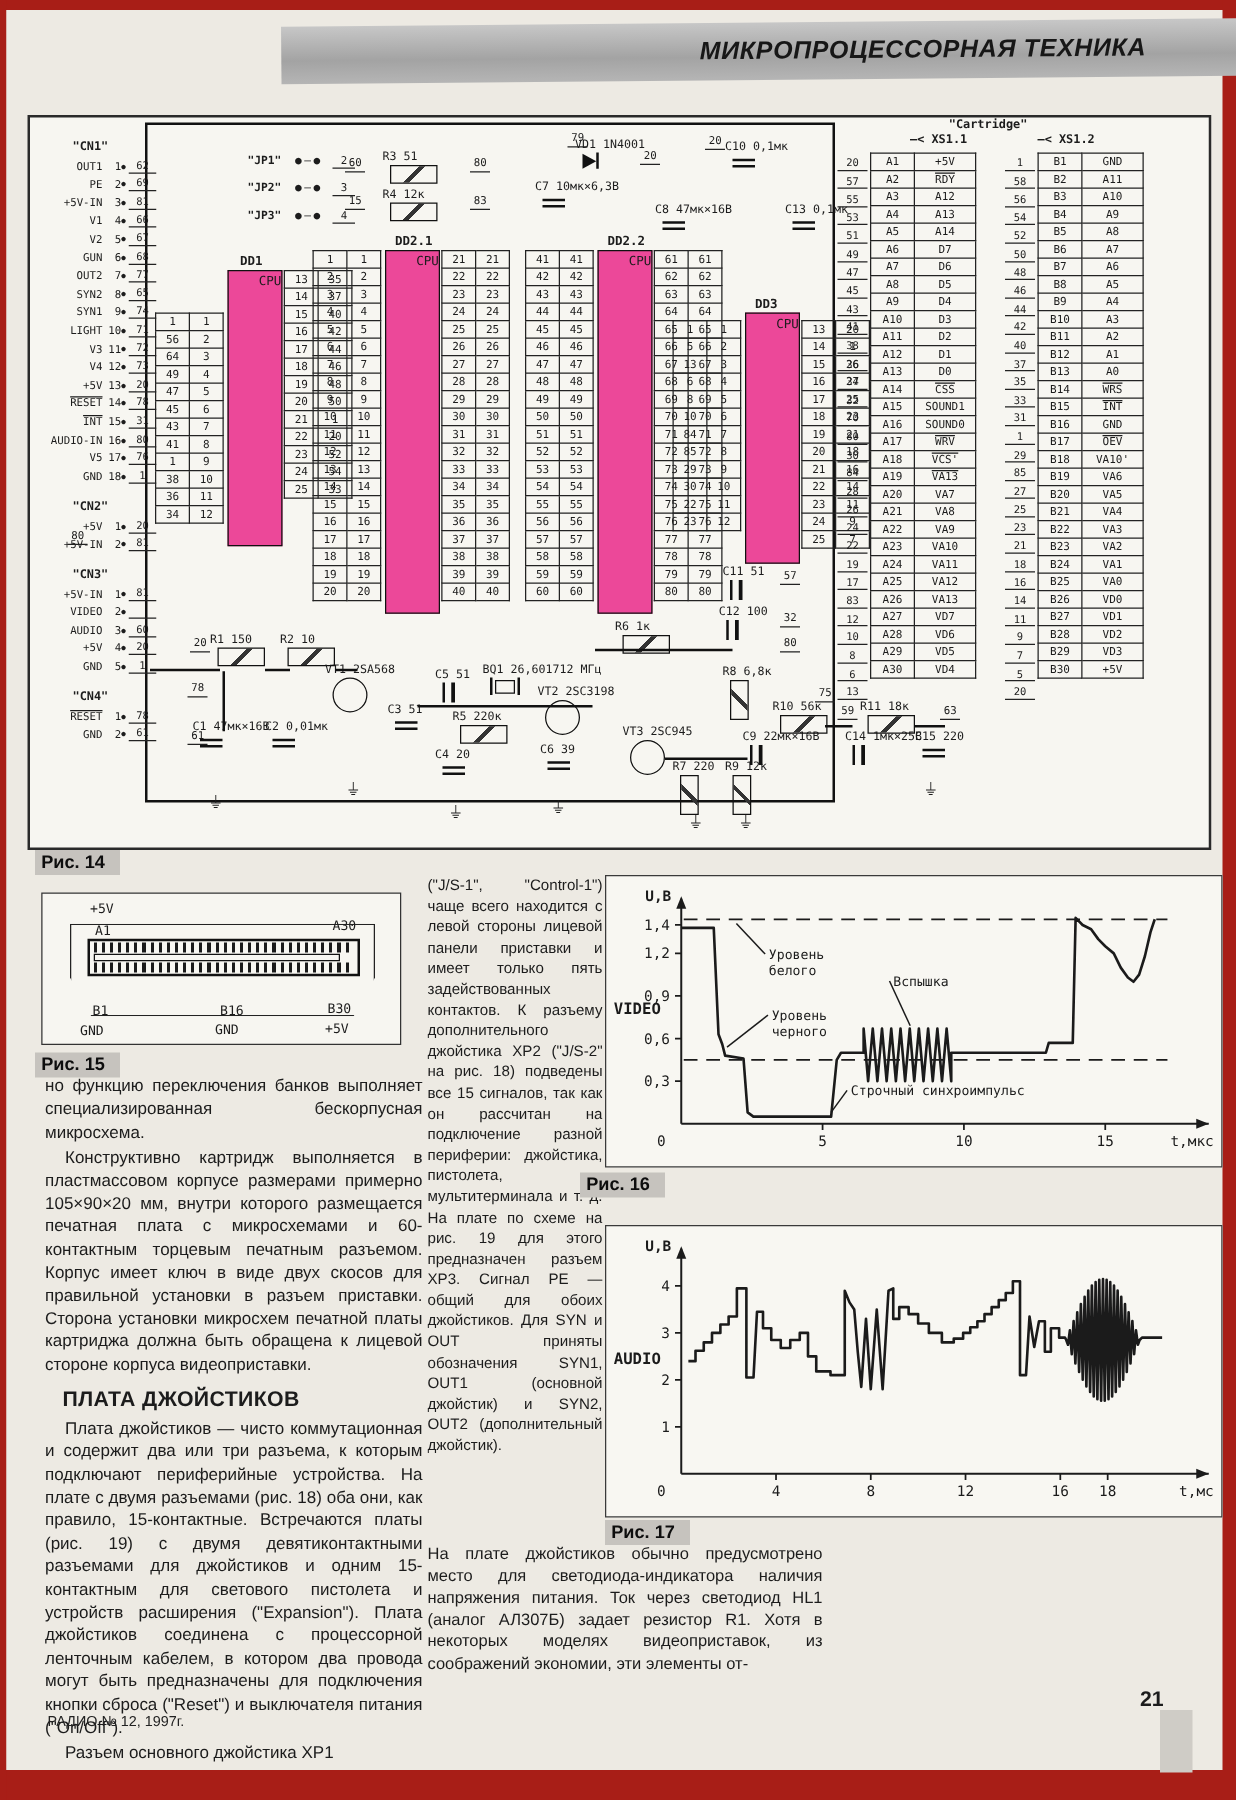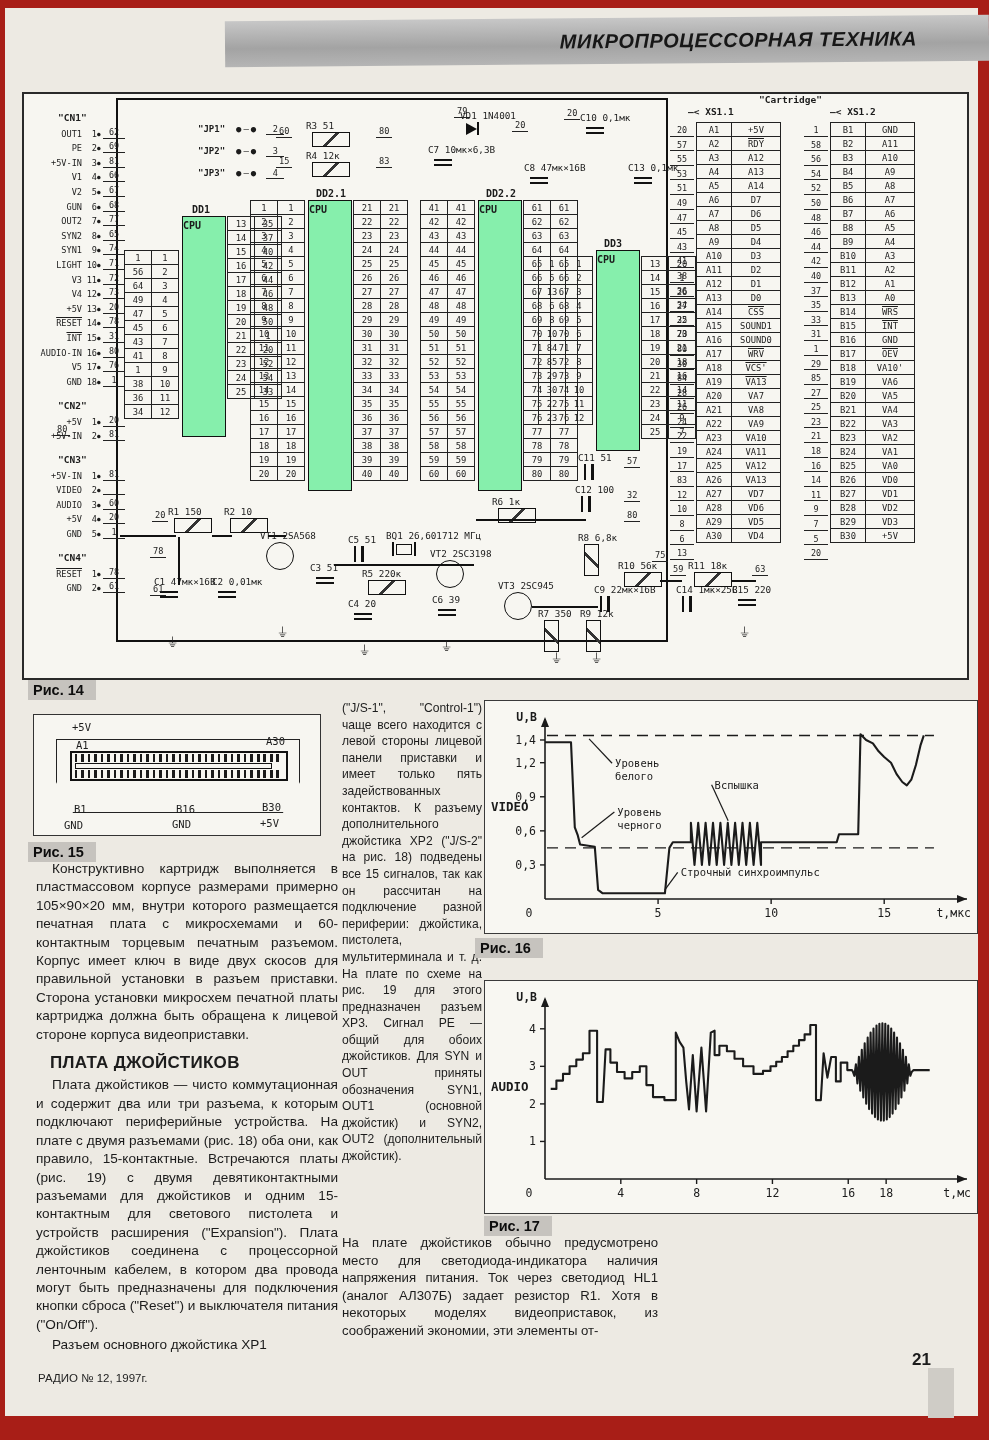--- a/index.html
+++ b/index.html
@@ -22,22 +22,22 @@
   .brect{position:absolute;border:2.5px solid #111;}
   .sch-title{position:absolute;font-size:9.5px;font-weight:bold;white-space:nowrap;}
   .conn{position:absolute;}
   .conn .ttl{font-weight:bold;margin-left:26px;margin-bottom:1px;white-space:nowrap;}
   .crow{display:flex;align-items:flex-end;height:14.6px;}
   .crow .cl{width:50px;text-align:right;font-size:8.6px;}
   .crow .cp{width:15px;text-align:right;font-size:8.6px;}
   .crow .cd{width:6px;font-size:6px;line-height:10px;}
   .crow .cn{width:22px;text-align:center;font-size:8.4px;border-bottom:1.3px solid #222;padding-bottom:1px;}
   .ov{text-decoration:overline;}
-  .cpu{position:absolute;border:1.6px solid #111;background:#86efac;text-align:left;
-       font-weight:bold;font-size:10px;padding-top:3px;}
+  .cpu{position:absolute;border:1.6px solid #111;background:#ec4899;text-align:right;
+       font-weight:normal;font-size:10px;padding-top:3px;}
   .iclbl{position:absolute;font-weight:bold;font-size:10px;}
   .pintbl{position:absolute;border-collapse:collapse;}
   .pintbl td{border:1px solid #222;width:26px;height:13px;font-size:8.8px;text-align:center;padding:0;
        font-family:"DejaVu Sans Mono",monospace;}
   .carttbl td{width:34px;}
   .carttbl td.sig{width:48px;}
   .netcol{position:absolute;}
   .netcol div{width:24px;height:14.6px;text-align:center;font-size:8.4px;border-bottom:1.2px solid #222;
        box-sizing:border-box;padding-top:3px;}
   .jprow{display:flex;align-items:center;height:22px;}
@@ -993,21 +993,21 @@
       </div>
       <div class="part" style="position: absolute; left: 474px; top: 414px;">
         <div class="plabel">R6 1к</div>
         <div class="sym-res-h"></div>
       </div>
       <div class="part" style="position: absolute; left: 560px; top: 450px;">
         <div class="plabel">R8 6,8к</div>
         <div class="sym-res-v"></div>
       </div>
       <div class="part" style="position: absolute; left: 520px; top: 526px;">
-        <div class="plabel">R7 350</div>
+        <div class="plabel">R7 220</div>
         <div class="sym-res-v"></div>
       </div>
       <div class="part" style="position: absolute; left: 562px; top: 526px;">
         <div class="plabel">R9 12к</div>
         <div class="sym-res-v"></div>
       </div>
       <div class="part" style="position: absolute; left: 576px; top: 502px;">
         <div class="plabel">C9 22мк×16В</div>
         <div class="sym-cap-h">
           <i></i>
@@ -1063,21 +1063,21 @@
       <div class="wire" style="position: absolute; left: 636px; top: 486px; width: 22px; height: 1.6px;"></div>
       <div class="wire" style="position: absolute; left: 708px; top: 486px; width: 24px; height: 1.6px;"></div>
       <div class="gnd" style="position: absolute; left: 144px; top: 544px;">⏚</div>
       <div class="gnd" style="position: absolute; left: 336px; top: 552px;">⏚</div>
       <div class="gnd" style="position: absolute; left: 418px; top: 548px;">⏚</div>
       <div class="gnd" style="position: absolute; left: 716px; top: 534px;">⏚</div>
       <div class="gnd" style="position: absolute; left: 254px; top: 534px;">⏚</div>
       <div class="gnd" style="position: absolute; left: 528px; top: 560px;">⏚</div>
       <div class="gnd" style="position: absolute; left: 568px; top: 560px;">⏚</div>
       <div class="sch-title" style="position: absolute; left: 735px; top: 0px;">"Cartridge"</div>
-      <div class="sch-title" style="position: absolute; left: 664px; top: 12px;">—&lt;  XS1.1</div>
+      <div class="sch-title" style="position: absolute; left: 704px; top: 12px;">—&lt;  XS1.1</div>
       <div class="netcol" style="position: absolute; left: 646px; top: 28px;">
         <div>20</div>
         <div>57</div>
         <div>55</div>
         <div>53</div>
         <div>51</div>
         <div>49</div>
         <div>47</div>
         <div>45</div>
         <div>43</div>
@@ -1400,20 +1400,21 @@
     <div class="f15l" style="left:40px;top:88px;">B1</div>
     <div class="f15l" style="left:142px;top:88px;">B16</div>
     <div class="f15l" style="left:228px;top:86px;">B30</div>
     <div class="f15l" style="left:30px;top:104px;">GND</div>
     <div class="f15l" style="left:138px;top:103px;">GND</div>
     <div class="f15l" style="left:226px;top:102px;">+5V</div>
   </div>
   <div class="figcap" style="left:28px;top:842px;">Рис. 15</div>
 
   <div id="artL" class="coltext">
+    <p class="noind">но функцию переключения банков выполняет специализированная бескорпусная микросхема.</p>
     <p>Конструктивно картридж выполняется в пластмассовом корпусе размерами примерно 105×90×20 мм, внутри которого размещается печатная плата с микросхемами и 60-контактным торцевым печатным разъемом. Корпус имеет ключ в виде двух скосов для правильной установки в разъем приставки. Сторона установки микросхем печатной платы картриджа должна быть обращена к лицевой стороне корпуса видеоприставки.</p>
     <h2>ПЛАТА ДЖОЙСТИКОВ</h2>
     <p>Плата джойстиков — чисто коммутационная и содержит два или три разъема, к которым подключают периферийные устройства. На плате с двумя разъемами (рис. 18) оба они, как правило, 15-контактные. Встречаются платы (рис. 19) с двумя девятиконтактными разъемами для джойстиков и одним 15-контактным для светового пистолета и устройств расширения ("Expansion"). Плата джойстиков соединена с процессорной ленточным кабелем, в котором два провода могут быть предназначены для подключения кнопки сброса ("Reset") и выключателя питания ("On/Off").</p>
     <p>Разъем основного джойстика XP1</p>
   </div>
   <div id="artM" class="coltext">
     <p class="noind">("J/S-1", "Control-1") чаще всего находится с левой стороны лицевой панели приставки и имеет только пять задействованных контактов. К разъему дополнительного джойстика XP2 ("J/S-2" на рис. 18) подведены все 15 сигналов, так как он рассчитан на подключение разной периферии: джойстика, пистолета, мультитерминала и т. д. На плате по схеме на рис. 19 для этого предназначен разъем XP3. Сигнал PE — общий для обоих джойстиков. Для SYN и OUT приняты обозначения SYN1, OUT1 (основной джойстик) и SYN2, OUT2 (дополнительный джойстик).</p>
   </div>
   <div id="artW" class="coltext">
     <p class="noind">На плате джойстиков обычно предусмотрено место для светодиода-индикатора наличия напряжения питания. Ток через светодиод HL1 (аналог АЛ307Б) задает резистор R1. Хотя в некоторых моделях видеоприставок, из соображений экономии, эти элементы от-</p>
@@ -1453,21 +1454,21 @@
         <line x1="127.10227272727272" y1="62.24691358024694" x2="104.0965909090909" y2="37.851851851851876" stroke="#1b1b1b" stroke-width="1.2"></line>
         <text x="132.36363636363637" y="115.08641975308643" font-size="10.5" font-family="DejaVu Sans Mono, monospace" fill="#1b1b1b">Уровень</text>
         <text x="132.36363636363637" y="128.08641975308643" font-size="10.5" font-family="DejaVu Sans Mono, monospace" fill="#1b1b1b">черного</text>
         <line x1="129.36363636363637" y1="111.08641975308643" x2="96.6340909090909" y2="136.66666666666669" stroke="#1b1b1b" stroke-width="1.2"></line>
         <text x="229.60227272727272" y="87.82716049382717" font-size="10.5" font-family="DejaVu Sans Mono, monospace" fill="#1b1b1b">Вспышка</text>
         <line x1="226.60227272727272" y1="83.82716049382717" x2="243.1704545454545" y2="119.62962962962963" stroke="#1b1b1b" stroke-width="1.2"></line>
         <text x="195.68181818181816" y="175.28395061728395" font-size="10.5" font-family="DejaVu Sans Mono, monospace" fill="#1b1b1b">Строчный синхроимпульс</text>
         <line x1="192.68181818181816" y1="171.28395061728395" x2="179.8522727272727" y2="188.91358024691357" stroke="#1b1b1b" stroke-width="1.2"></line>
       </svg>
   </div>
-  <div class="figcap" style="left:475px;top:938px;">Рис. 16</div>
+  <div class="figcap" style="left:464px;top:938px;">Рис. 16</div>
 
   <div id="chart17" class="chartbox">
     <svg id="svg17" width="492" height="232" viewBox="0 0 492 232">
         <line x1="60" y1="198" x2="60" y2="18" stroke="#1b1b1b" stroke-width="1.6"></line>
         <polygon points="56,26 64,26 60,16" fill="#1b1b1b"></polygon>
         <line x1="60" y1="198" x2="482" y2="198" stroke="#1b1b1b" stroke-width="1.6"></line>
         <polygon points="472,194 472,202 482,198" fill="#1b1b1b"></polygon>
         <line x1="55" y1="160.44897959183675" x2="60" y2="160.44897959183675" stroke="#1b1b1b" stroke-width="1.4"></line>
         <text x="51" y="164.44897959183675" text-anchor="end" font-size="11.5" font-family="DejaVu Sans Mono, monospace" fill="#1b1b1b">1</text>
         <line x1="55" y1="122.89795918367348" x2="60" y2="122.89795918367348" stroke="#1b1b1b" stroke-width="1.4"></line>

